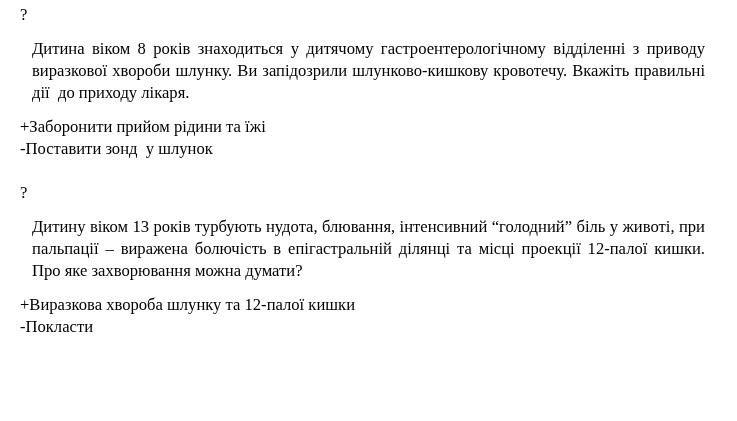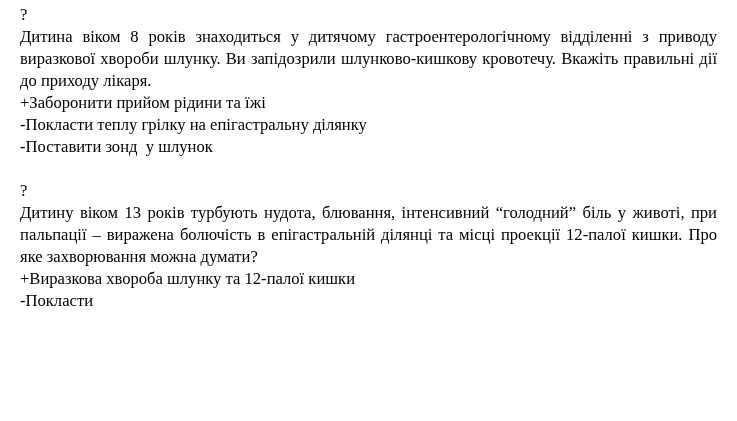--- a/index.html
+++ b/index.html
@@ -26,38 +26,37 @@
   .question {
     margin: 0;
   }
   .question + .question {
     margin-top: 22px; 
   }
   .marker {
     white-space: pre-wrap;
   }
   .qtext {
-    margin: 0;
+    margin: 12px;
     text-align: justify;
     white-space: pre-wrap;
   }
   .option {
     white-space: pre-wrap;
   }
 </style>
 </head>
 <body>
 
 <div class="doc">
 
   <section class="question">
     <div class="marker">?</div>
     <p class="qtext">Дитина віком 8 років знаходиться у дитячому гастроентерологічному відділенні з приводу виразкової хвороби шлунку. Ви запідозрили шлунково-кишкову кровотечу. Вкажіть правильні дії  до приходу лікаря.</p>
     <div class="option"><span>+</span><span>Заборонити прийом рідини та їжі</span></div>
-    <div class="option"><span>-</span><span>Покласти теплу грілку на епігастральну ділянку</span></div>
     <div class="option"><span>-</span><span>Поставити зонд  у шлунок</span></div>
   </section>
 
   <section class="question">
     <div class="marker">?</div>
     <p class="qtext">Дитину віком 13 років турбують нудота, блювання, інтенсивний “голодний” біль у животі, при пальпації – виражена болючість в епігастральній ділянці та місці проекції 12-палої кишки. Про яке захворювання можна думати?</p>
     <div class="option"><span>+</span><span>Виразкова хвороба шлунку та 12-палої кишки</span></div>
     <div class="option"><span>-</span><span>Покласти</span></div>
   </section>
 

